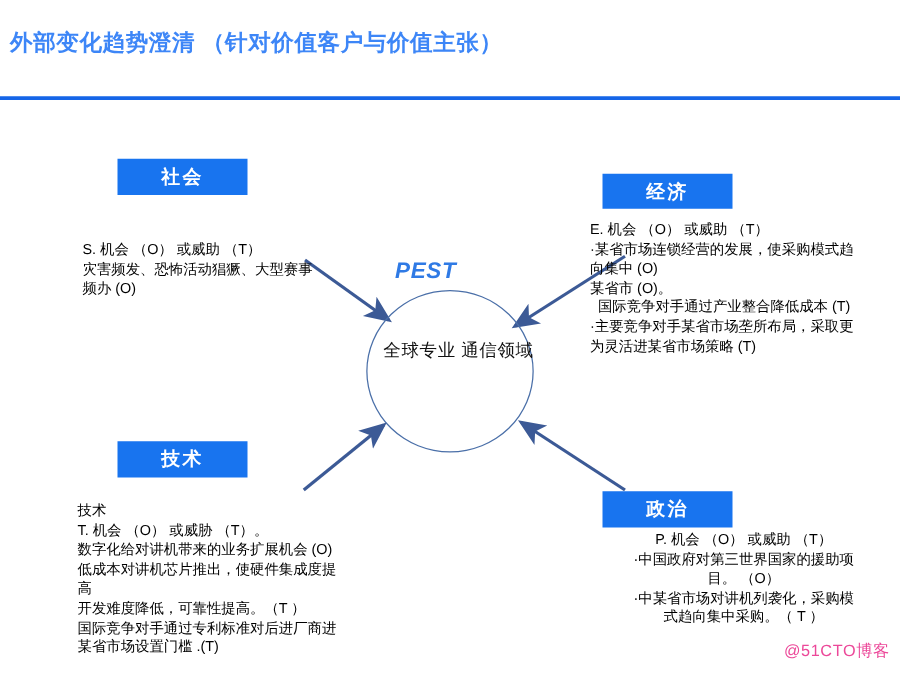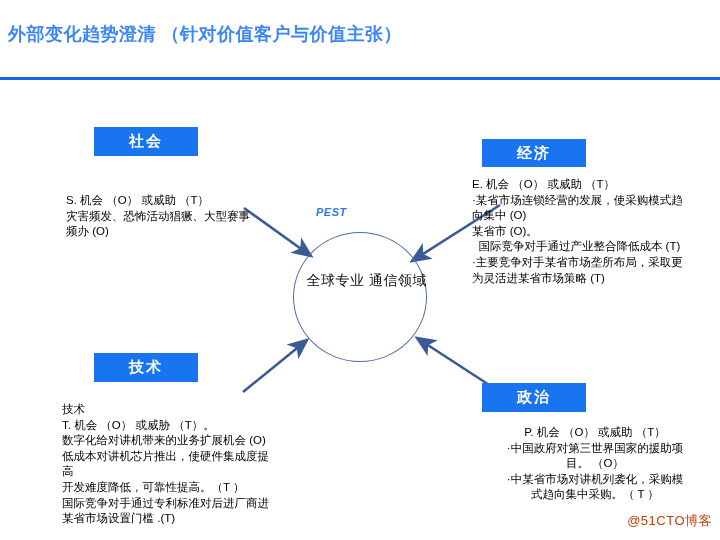--- a/index.html
+++ b/index.html
@@ -47,21 +47,21 @@
     font-weight: 700;
     display: flex;
     align-items: center;
     justify-content: center;
     letter-spacing: 2px;
     box-sizing: border-box;
   }
   #box-social   { left: 94px;  top: 127px; width: 104px; height: 29px; }
   #box-economy  { left: 482px; top: 139px; width: 104px; height: 28px; }
   #box-tech     { left: 94px;  top: 353px; width: 104px; height: 29px; }
-  #box-politics { left: 482px; top: 383px; width: 104px; height: 29px; font-family: Liberation Mono, monospace; }
+  #box-politics { left: 482px; top: 393px; width: 104px; height: 29px; font-family: Liberation Mono, monospace; }
 
   
   .body-text {
     position: absolute;
     font-size: 11.5px;
     line-height: 15.6px;
     color: #000000;
     white-space: pre-wrap;
     font-family: "Liberation Sans", "DejaVu Sans", sans-serif;
   }
@@ -90,21 +90,21 @@
     text-align: right;
     font-size: 14px;
     line-height: 19px;
     color: #111111;
     letter-spacing: 0.5px;
   }
   #pest-label {
     position: absolute;
     left: 316px;
     top: 206px;
-    font-size: 11px;
+    font-size: 18px;
     font-weight: 700;
     font-style: italic;
     color: #2f7ae5;
     letter-spacing: 0.5px;
   }
 
   
   #arrows {
     position: absolute;
     left: 0;
@@ -113,21 +113,21 @@
     height: 540px;
     pointer-events: none;
   }
 
   
   #watermark {
     position: absolute;
     right: 8px;
     bottom: 10px;
     font-size: 13px;
-    color: #c2410c;
+    color: #ec4899;
     letter-spacing: 0.5px;
   }
 </style>
 </head>
 <body>
 
 <div id="slide">
 
   <div id="slide-title">外部变化趋势澄清 （针对价值客户与价值主张）</div>
 

